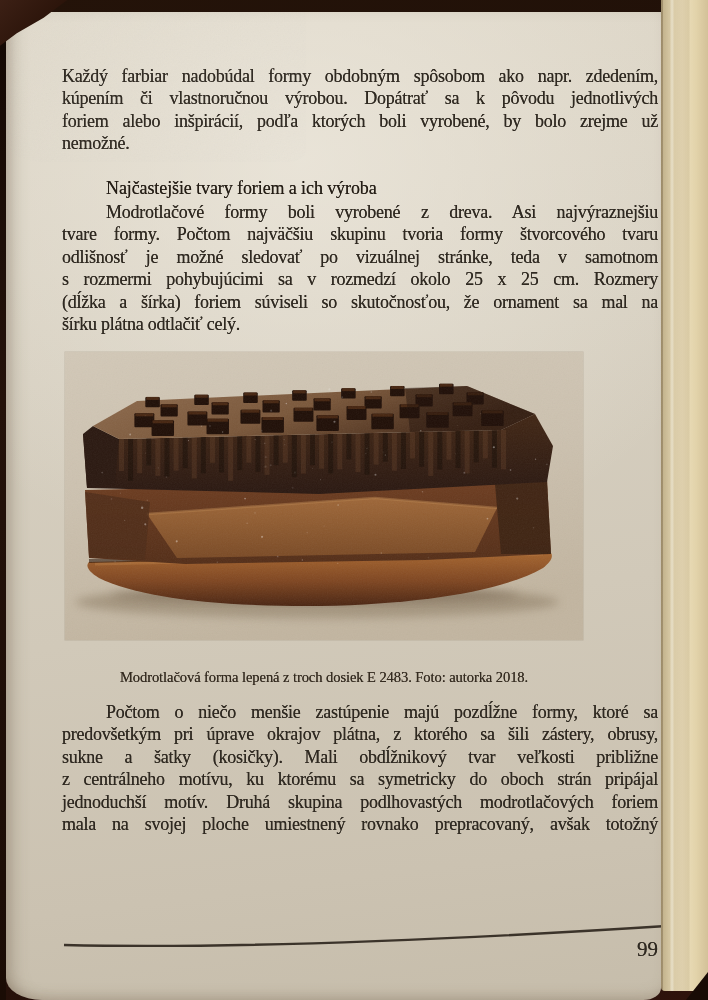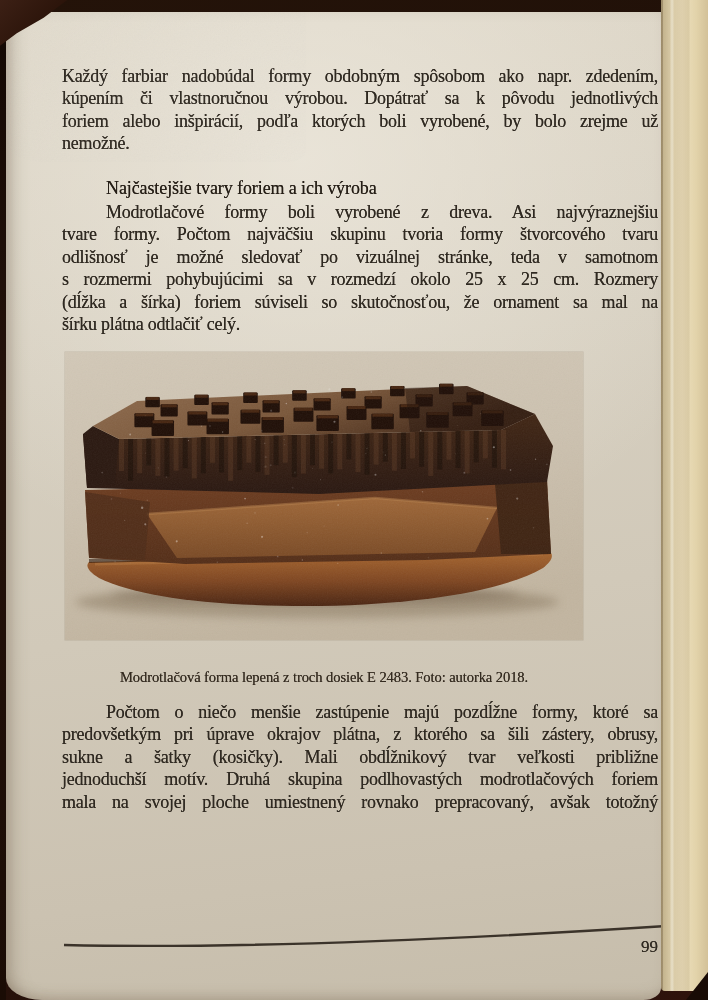--- a/index.html
+++ b/index.html
@@ -46,21 +46,21 @@
 
   .photo{position:absolute;left:59px;top:340px;width:518px;height:288px;margin:0;
     box-shadow:0 0 0 .5px rgba(120,105,85,.25);}
   .photo svg{display:block;width:100%;height:100%;}
   .caption{position:absolute;left:59px;top:637px;width:518px;text-align:center;
     font-size:14.6px;line-height:19px;color:#342b20;letter-spacing:-0.1px;
     text-shadow:0 0 .4px rgba(52,43,32,.8);margin-top:19px;}
 
   .footer-rule{position:absolute;left:56px;top:908px;width:624px;height:30px;}
   .page-number{position:absolute;left:592px;top:925px;width:60px;text-align:right;
-    font-size:17px;color:#2f2921;text-shadow:0 0 .5px rgba(47,41,33,.85);}
+    font-size:21px;color:#2f2921;text-shadow:0 0 .5px rgba(47,41,33,.85);}
 
   .page-grain{position:absolute;inset:0;pointer-events:none;opacity:.05;border-radius:inherit;}
 </style>
 </head>
 <body>
 
 <div class="page">
 
   <div class="textcol p1">
     <div class="ln j">Každý farbiar nadobúdal formy obdobným spôsobom ako napr. zdedením,</div>
@@ -317,20 +317,21 @@
       <rect width="518" height="288" filter="url(#grain)" opacity=".07"></rect>
     </svg>
   </figure>
 
   <div class="caption">Modrotlačová forma lepená z troch dosiek E 2483. Foto: autorka 2018.</div>
 
   <div class="textcol p3">
     <div class="ln j ind">Počtom o niečo menšie zastúpenie majú pozdĺžne formy, ktoré sa</div>
     <div class="ln j">predovšetkým pri úprave okrajov plátna, z ktorého sa šili zástery, obrusy,</div>
     <div class="ln j">sukne a šatky (kosičky). Mali obdĺžnikový tvar veľkosti približne</div>
+    <div class="ln j">z centrálneho motívu, ku ktorému sa symetricky do oboch strán pripájal</div>
     <div class="ln j">jednoduchší motív. Druhá skupina podlhovastých modrotlačových foriem</div>
     <div class="ln j">mala na svojej ploche umiestnený rovnako prepracovaný, avšak totožný</div>
   </div>
 
   <div class="footer-rule">
     <svg viewBox="0 0 624 30" width="624" height="30">
       <path d="M 2,25 C 180,29 420,18 620,5" fill="none" stroke="#3b332a" stroke-width="2.4"></path>
     </svg>
   </div>
   <div class="page-number">99</div>

